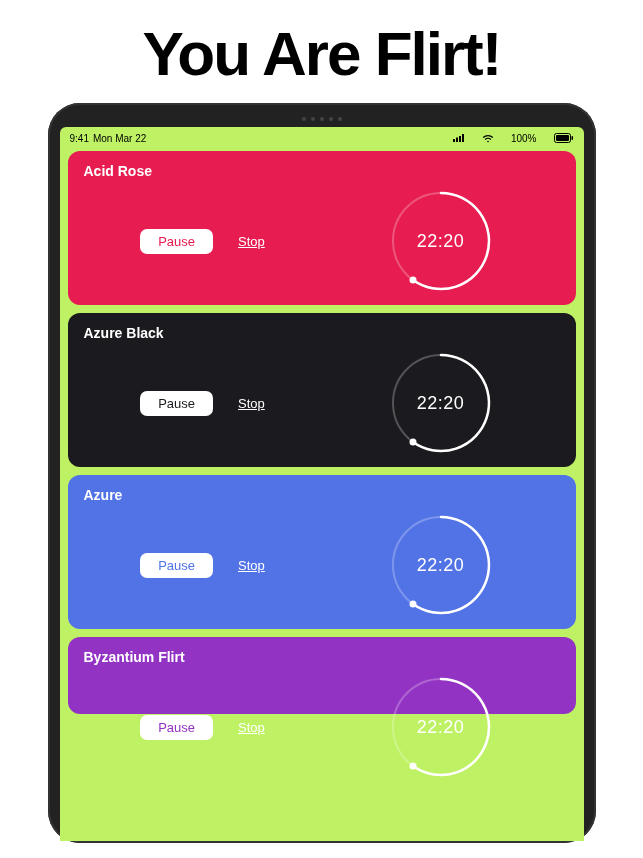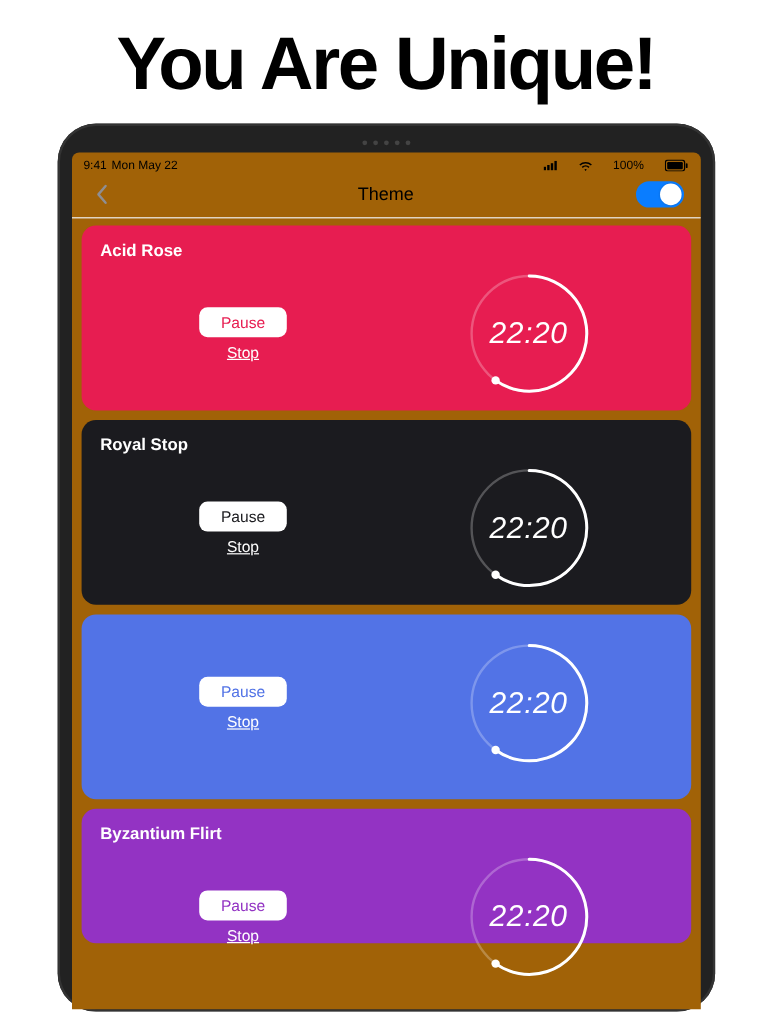--- a/index.html
+++ b/index.html
@@ -11,21 +11,21 @@
     height: 740px;
     background: #222;
     border-radius: 32px;
     padding: 14px 12px 0 12px;
     position: relative;
     box-shadow: inset 0 0 0 2px #333;
   }
   .camera-row { display:flex; justify-content:center; gap:5px; margin-bottom:6px; height:4px; }
   .camera-row span { width:4px; height:4px; background:#444; border-radius:50%; }
   .screen {
-    background:#a16207;
+    background:#bef264;
     border-radius:6px 6px 0 0;
     width:100%;
     height: calc(100% - 12px);
     overflow:hidden;
     display:flex;
     flex-direction:column;
   }
   .status-bar {
     display:flex; justify-content:space-between; align-items:center;
     font-size:10px; color:#000; padding:4px 10px 0 10px; height:18px;
@@ -50,57 +50,57 @@
     background:#fff; border-radius:50%; box-shadow:0 0 2px rgba(0,0,0,.2);
   }
   .theme-list { flex:1; overflow:hidden; padding:6px 8px 0 8px; display:flex; flex-direction:column; gap:8px; }
   .theme-card {
     border-radius:12px; color:#fff; padding:12px 16px 18px 16px;
     display:flex; flex-direction:column;
     position:relative; height:154px;
   }
   .theme-name { font-size:14px; font-weight:700; margin-bottom:10px; }
   .card-body { display:flex; align-items:center; flex:1; }
-  .controls { flex:0 0 50%; display:flex; flex-direction:column; align-items:center; gap:5px; }
+  .controls { flex:0 0 50%; display:flex; flex-direction:row; align-items:center; gap:25px;justify-content:center; }
   .pause-btn {
     background:#fff; border:none; border-radius:7px;
     padding:5px 18px; font-size:13px; font-weight:500;
   }
   .stop-label { font-size:13px; color:#fff;text-decoration:underline; }
   .timer-wrap { flex:0 0 50%; display:flex; align-items:center; justify-content:center; position:relative; }
   .ring { width:104px; height:104px; position:relative; }
   .ring svg { position:absolute; inset:0; }
   .ring-track { fill:none; stroke:rgba(255,255,255,.25); stroke-width:2; }
   .ring-prog  { fill:none; stroke:#fff; stroke-width:2.5; stroke-linecap:round; }
   .ring-dot   { fill:#fff; }
   .time-text {
     position:absolute; inset:0; display:flex; align-items:center; justify-content:center;
-    font-size:25px; font-weight:300; color:#fff; letter-spacing:0.5px;font-style:italic;
-  }
-  .theme-card.partial { height:112px; }
+    font-size:18px; font-weight:300; color:#fff; letter-spacing:0.5px;
+  }
+  .theme-card.partial { height:77px; }
 </style>
 </head>
 <body>
 
-<div class="headline">You Are Unique!</div>
+<div class="headline">You Are Flirt!</div>
 
 <div class="tablet-frame">
   <div class="camera-row">
     <span></span>
       <span></span>
       <span></span>
       <span></span>
       <span></span>
   </div>
   <div class="screen">
 
     <div class="status-bar">
       <div class="status-left">
         <span>9:41</span>
-        <span>Mon May 22</span>
+        <span>Mon Mar 22</span>
       </div>
       <div class="status-right">
         <span class="signal-icon">
           <svg width="12" height="8" viewBox="0 0 12 8">
               <rect x="0" y="5" width="2" height="3" fill="#000"></rect>
               <rect x="3" y="3.5" width="2" height="4.5" fill="#000"></rect>
               <rect x="6" y="2" width="2" height="6" fill="#000"></rect>
               <rect x="9" y="0" width="2" height="8" fill="#000"></rect>
             </svg>
         </span>
@@ -115,29 +115,20 @@
         <span class="battery-icon">
           <svg width="20" height="10" viewBox="0 0 20 10">
               <rect x="0.5" y="0.5" width="16" height="9" rx="2" stroke="#000" fill="none"></rect>
               <rect x="2" y="2" width="13" height="6" rx="1" fill="#000"></rect>
               <rect x="17.5" y="3" width="1.5" height="4" rx="0.7" fill="#000"></rect>
             </svg>
         </span>
       </div>
     </div>
 
-    <div class="nav-bar">
-      <div class="back-btn">
-        <svg width="12" height="18" viewBox="0 0 12 18">
-            <polyline points="9,2 3,9 9,16" fill="none" stroke="#8e8e93" stroke-width="2" stroke-linecap="round" stroke-linejoin="round"></polyline>
-          </svg>
-      </div>
-      <div class="nav-title">Theme</div>
-      <div class="toggle"></div>
-    </div>
 
     <div class="theme-list">
 
       <div class="theme-card" style="background: rgb(231, 29, 81);">
         <div class="theme-name">Acid Rose</div>
         <div class="card-body">
           <div class="controls">
             <button class="pause-btn" style="color: rgb(231, 29, 81);">Pause</button>
             <span class="stop-label">Stop</span>
           </div>
@@ -148,40 +139,41 @@
                 <path class="ring-prog" d="M52 4 A48 48 0 1 1 24 91"></path>
                 <circle class="ring-dot" cx="24" cy="91" r="3.5"></circle>
               </svg>
               <div class="time-text">22:20</div>
             </div>
           </div>
         </div>
       </div>
 
       <div class="theme-card" style="background: rgb(27, 27, 31);">
-        <div class="theme-name">Royal Stop</div>
+        <div class="theme-name">Azure Black</div>
         <div class="card-body">
           <div class="controls">
             <button class="pause-btn" style="color: rgb(27, 27, 31);">Pause</button>
             <span class="stop-label">Stop</span>
           </div>
           <div class="timer-wrap">
             <div class="ring">
               <svg viewBox="0 0 104 104">
                 <circle class="ring-track" cx="52" cy="52" r="48"></circle>
                 <path class="ring-prog" d="M52 4 A48 48 0 1 1 24 91"></path>
                 <circle class="ring-dot" cx="24" cy="91" r="3.5"></circle>
               </svg>
               <div class="time-text">22:20</div>
             </div>
           </div>
         </div>
       </div>
 
       <div class="theme-card" style="background: rgb(82, 115, 230);">
+        <div class="theme-name">Azure</div>
         <div class="card-body">
           <div class="controls">
             <button class="pause-btn" style="color: rgb(82, 115, 230);">Pause</button>
             <span class="stop-label">Stop</span>
           </div>
           <div class="timer-wrap">
             <div class="ring">
               <svg viewBox="0 0 104 104">
                 <circle class="ring-track" cx="52" cy="52" r="48"></circle>
                 <path class="ring-prog" d="M52 4 A48 48 0 1 1 24 91"></path>

